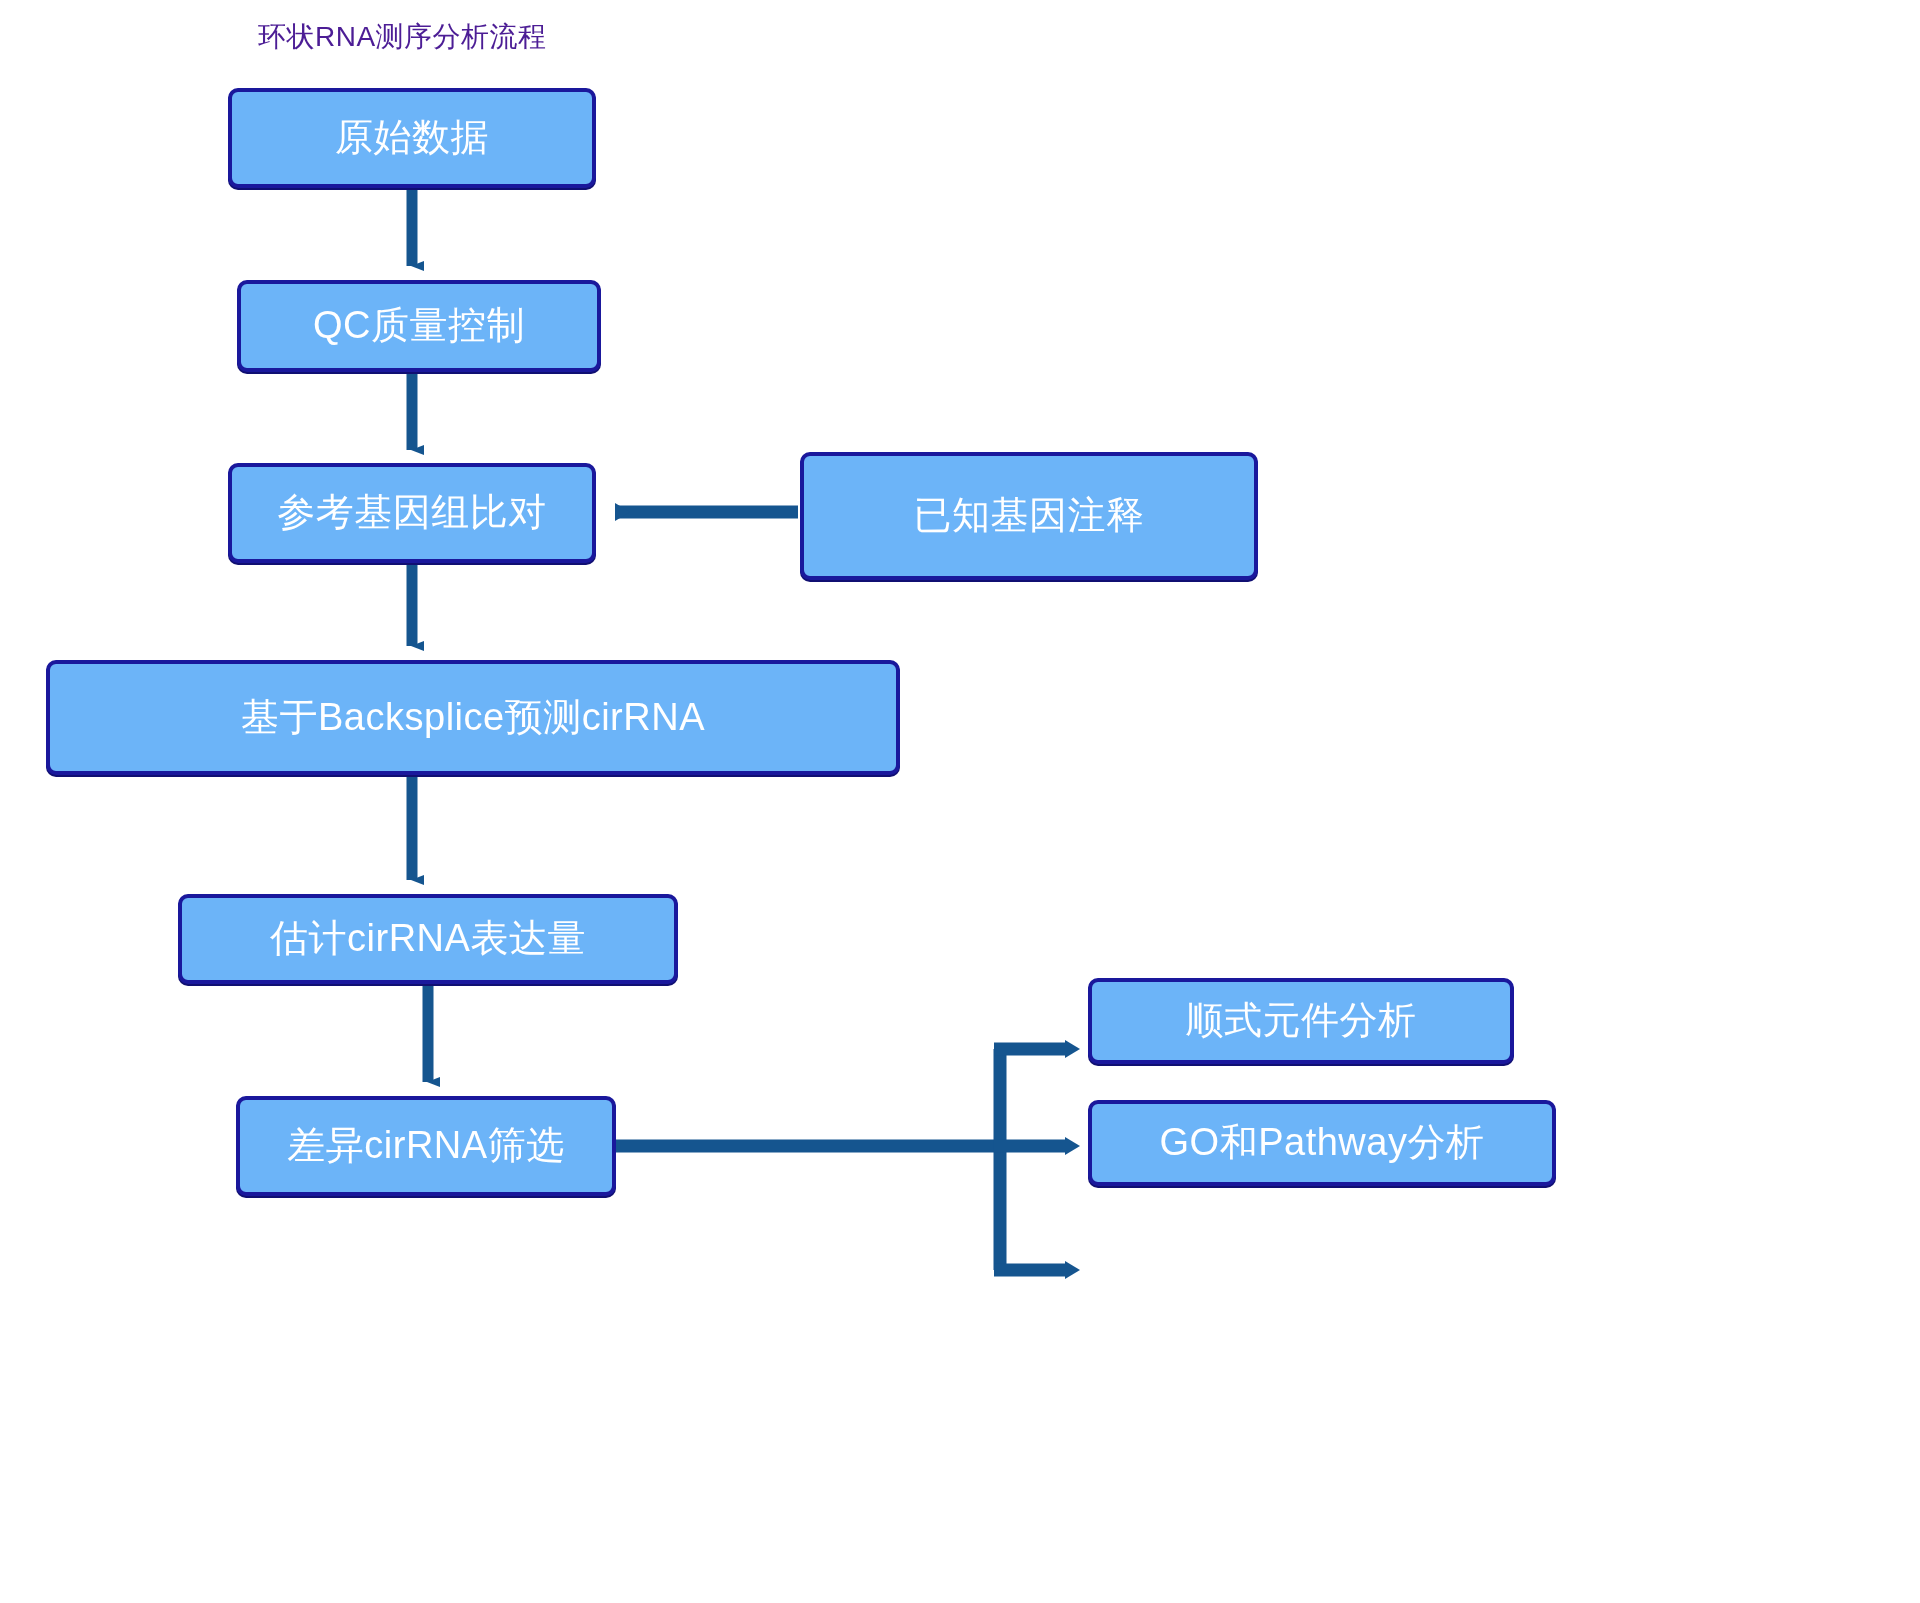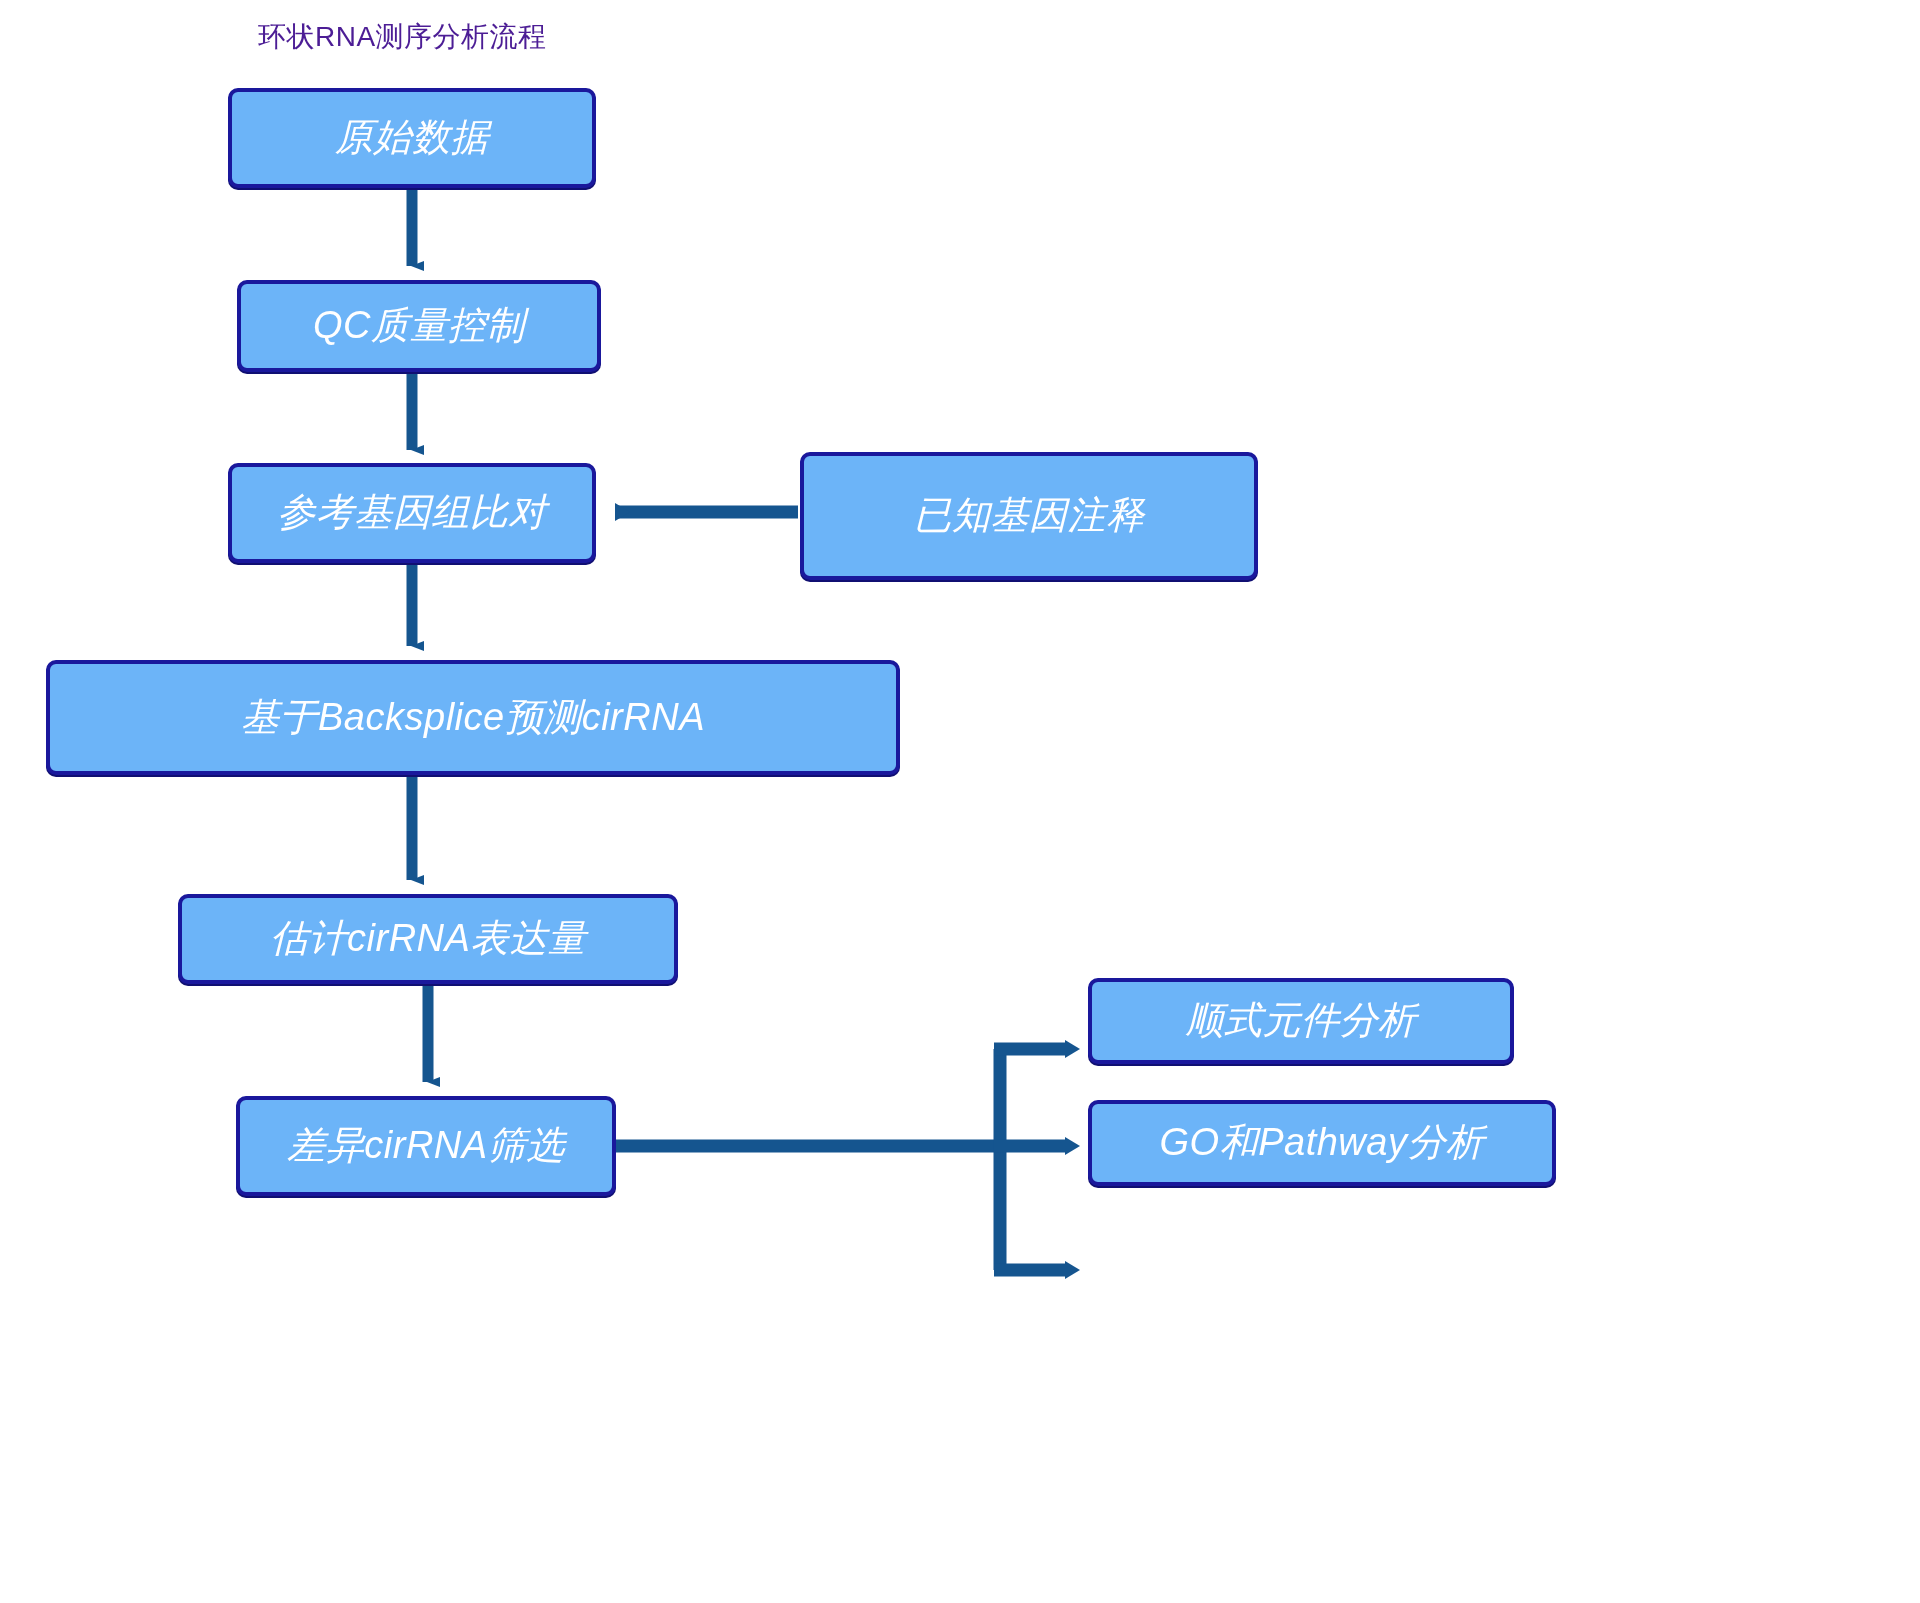--- a/index.html
+++ b/index.html
@@ -35,21 +35,20 @@
     justify-content: center;
     color: #ffffff;
     font-size: 38px;
     font-weight: 400;
     letter-spacing: 0.5px;
     line-height: 1.1;
     text-align: center;
     white-space: nowrap;
     z-index: 5;
     box-shadow: 0 2px 0 0 #100f72;
-    font-style: italic;
   }
   #diagram-title {
     position: absolute;
     left: 258px;
     top: 10px;
     font-size: 28px;
     color: #4c1d95;
     letter-spacing: 0.5px;
     white-space: nowrap;
     z-index: 6;

